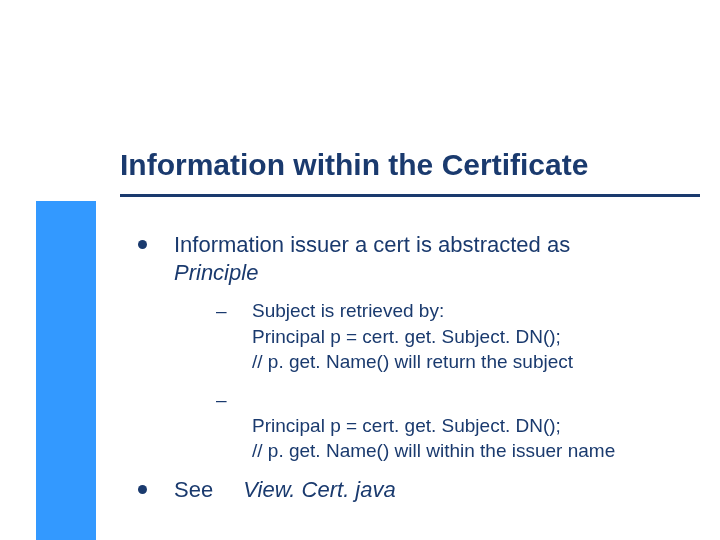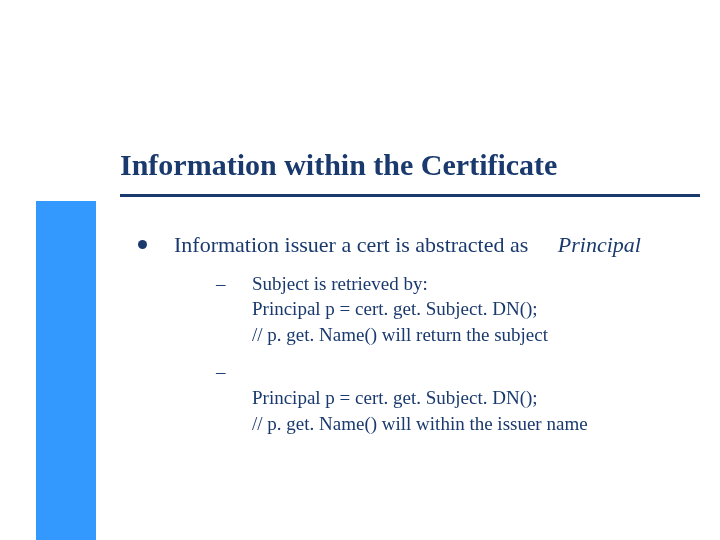--- a/index.html
+++ b/index.html
@@ -1,15 +1,15 @@
 <!DOCTYPE html>
 <html><head>
 <meta charset="utf-8">
 <style>
-  * { margin: 12px; padding: 0; box-sizing: border-box; font-family: Liberation Serif, serif; }
+  * { margin: 12px; padding: 0; box-sizing: border-box; }
   body {
     width: 720px;
     height: 540px;
     background: #fff;
     font-family: Arial, sans-serif;
     position: relative;
     overflow: hidden;
   }
   .sidebar {
     position: absolute;
@@ -84,30 +84,33 @@
 <body>
 
 <div class="sidebar"></div>
 
 <div class="content">
   <div class="title">Information within the Certificate</div>
   <div class="title-underline"></div>
 
   <ul class="main-list">
     <li class="main-item">
-      <span>Information issuer a cert is abstracted as </span><span class="italic">Principal</span>
+      <span>Information issuer a cert is abstracted as </span><span class="italic">Principle</span>
 
       <ul class="sub-list">
         <li class="sub-item">
           <span>Subject is retrieved by:</span><br>
           <span>Principal p = cert. get. Subject. DN();</span><br>
           <span>// p. get. Name() will return the subject</span>
         </li>
         <li class="sub-item">
           <br>
           <span>Principal p = cert. get. Subject. DN();</span><br>
           <span>// p. get. Name() will within the issuer name</span>
         </li>
       </ul>
     </li>
 
+    <li class="main-item see-item">
+      <span>See </span><span class="italic">View. Cert. java</span>
+    </li>
   </ul>
 </div>
 
 </body></html>

